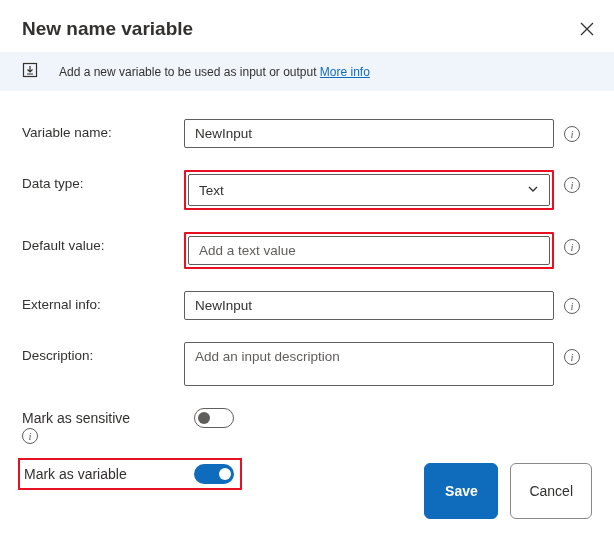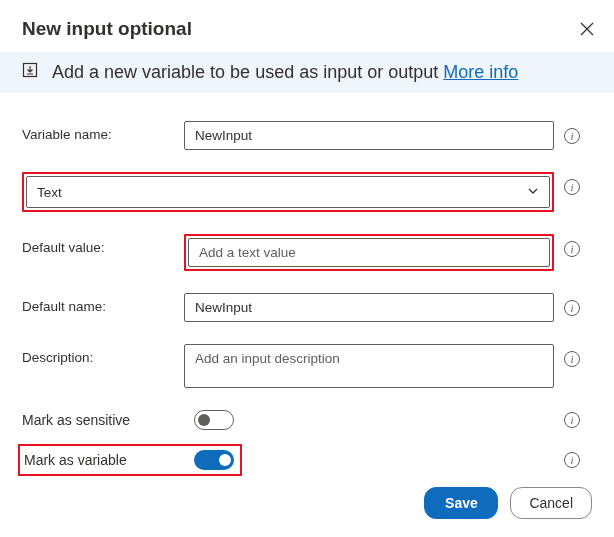--- a/index.html
+++ b/index.html
@@ -22,22 +22,22 @@
     font-size: 19px;
     font-weight: 600;
     color: #323130;
   }
   .close-icon svg { display:block; }
   .info-banner {
     background: #f0f5fb;
     padding: 10px 22px;
     display: flex;
     align-items: center;
-    gap: 14px;
-    font-size: 18px;
+    gap: 21px;
+    font-size: 12px;
     color: #323130;
   }
   .info-banner a {
     color: #0f6cbd;
     text-decoration: underline;
   }
   .form {
     padding: 28px 34px 10px 22px;
   }
   .row {
@@ -133,23 +133,23 @@
   }
   .footer {
     position: absolute;
     bottom: 18px;
     right: 22px;
     display: flex;
     gap: 12px;
   }
   .btn {
     min-width: 74px;
-    padding: 7px 18px;
+    padding: 19px 18px;
     font-size: 14px;
-    border-radius: 12px;
+    border-radius: 6px;
     cursor: pointer;
     font-family: inherit;
     margin-top: 16px;
   }
   .btn-primary {
     background: #0f6cbd;
     color: #fff;
     border: 1px solid #0f6cbd;
     font-weight: 600;
   }
@@ -159,29 +159,29 @@
     border: 1px solid #8a8886;
   }
   .optional-row {
     display:flex;
     align-items:center;
     justify-content:space-between;
     margin-top: -4px;
   }
   .mark-row {
     display:flex;
-    align-items:center;
     justify-content:space-between;
+    flex-direction:column;
   }
 </style>
 </head>
 <body>
 
 <div class="header">
-  <h2>New input optional</h2>
+  <h2>New name variable</h2>
   <span class="close-icon">
     <svg width="14" height="14" viewBox="0 0 14 14">
         <path d="M1 1 L13 13 M13 1 L1 13" stroke="#323130" stroke-width="1.3"></path>
       </svg>
   </span>
 </div>
 
 <div class="info-banner">
   <span>
     <svg width="16" height="16" viewBox="0 0 16 16" fill="none" stroke="#323130" stroke-width="1.2">
@@ -198,20 +198,21 @@
 
   <div class="row">
     <div class="label">Variable name:</div>
     <div class="control">
       <input class="text-input" type="text" value="NewInput" style="">
       <span class="info-icon">i</span>
     </div>
   </div>
 
   <div class="row">
+    <div class="label">Data type:</div>
     <div class="control">
       <div class="highlight-box">
         <div class="select-input">
           <span>Text</span>
           <span>
             <svg width="12" height="12" viewBox="0 0 12 12">
                 <path d="M2 4 L6 8 L10 4" stroke="#323130" stroke-width="1.3" fill="none"></path>
               </svg>
           </span>
         </div>
@@ -224,21 +225,21 @@
     <div class="label">Default value:</div>
     <div class="control">
       <div class="highlight-box">
         <input class="text-input" type="text" placeholder="Add a text value" style="">
       </div>
       <span class="info-icon">i</span>
     </div>
   </div>
 
   <div class="row">
-    <div class="label">Default name:</div>
+    <div class="label">External info:</div>
     <div class="control">
       <input class="text-input" type="text" value="NewInput" style="">
       <span class="info-icon">i</span>
     </div>
   </div>
 
   <div class="row">
     <div class="label">Description:</div>
     <div class="control">
       <textarea class="textarea-input" placeholder="Add an input description" style=""></textarea>

